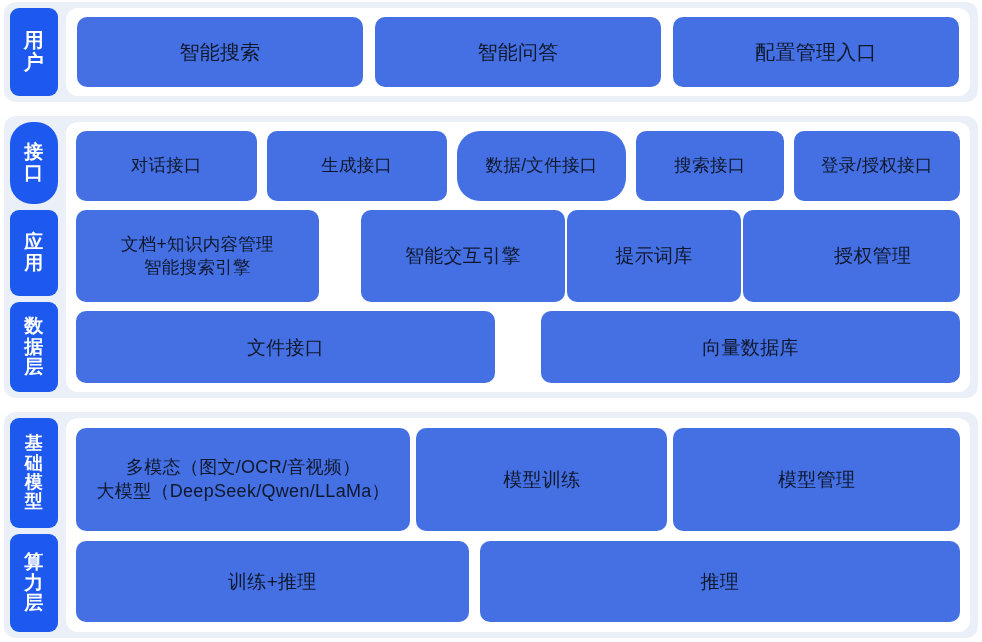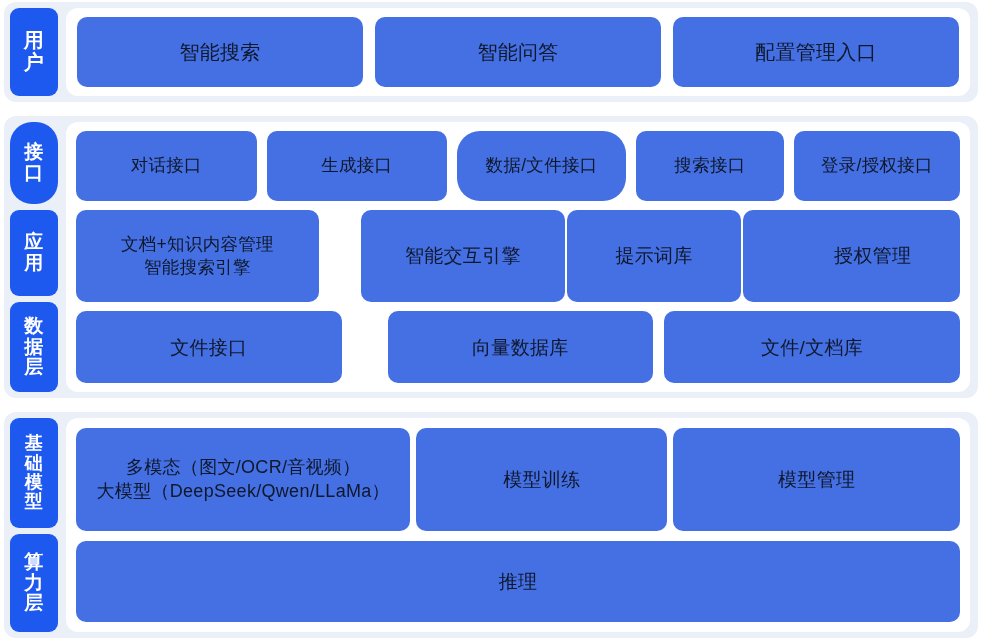--- a/index.html
+++ b/index.html
@@ -194,40 +194,40 @@
         <div class="box b1 small">文档+知识内容管理
 智能搜索引擎</div>
         <div class="box b2">智能交互引擎</div>
         <div class="box b3">提示词库</div>
         <div class="box b4">授权管理</div>
       </div>
 
       <div class="row row-data">
         <div class="box b1">文件接口</div>
         <div class="box b2">向量数据库</div>
-        <div class="box b3">文件/文档库</div>
       </div>
 
     </div>
   </div>
 
   <div class="band band-bottom">
     <div class="side-col">
       <div class="side-label s-model">基础模型</div>
       <div class="side-label s-power">算力层</div>
     </div>
     <div class="panel">
 
       <div class="row row-model">
         <div class="box b1">多模态（图文/OCR/音视频）
 大模型（DeepSeek/Qwen/LLaMa）</div>
         <div class="box b2">模型训练</div>
         <div class="box b3">模型管理</div>
       </div>
 
       <div class="row row-compute">
+        <div class="box b1">训练+推理</div>
         <div class="box b2">推理</div>
       </div>
 
     </div>
   </div>
 
 </div>
 
 </body></html>

